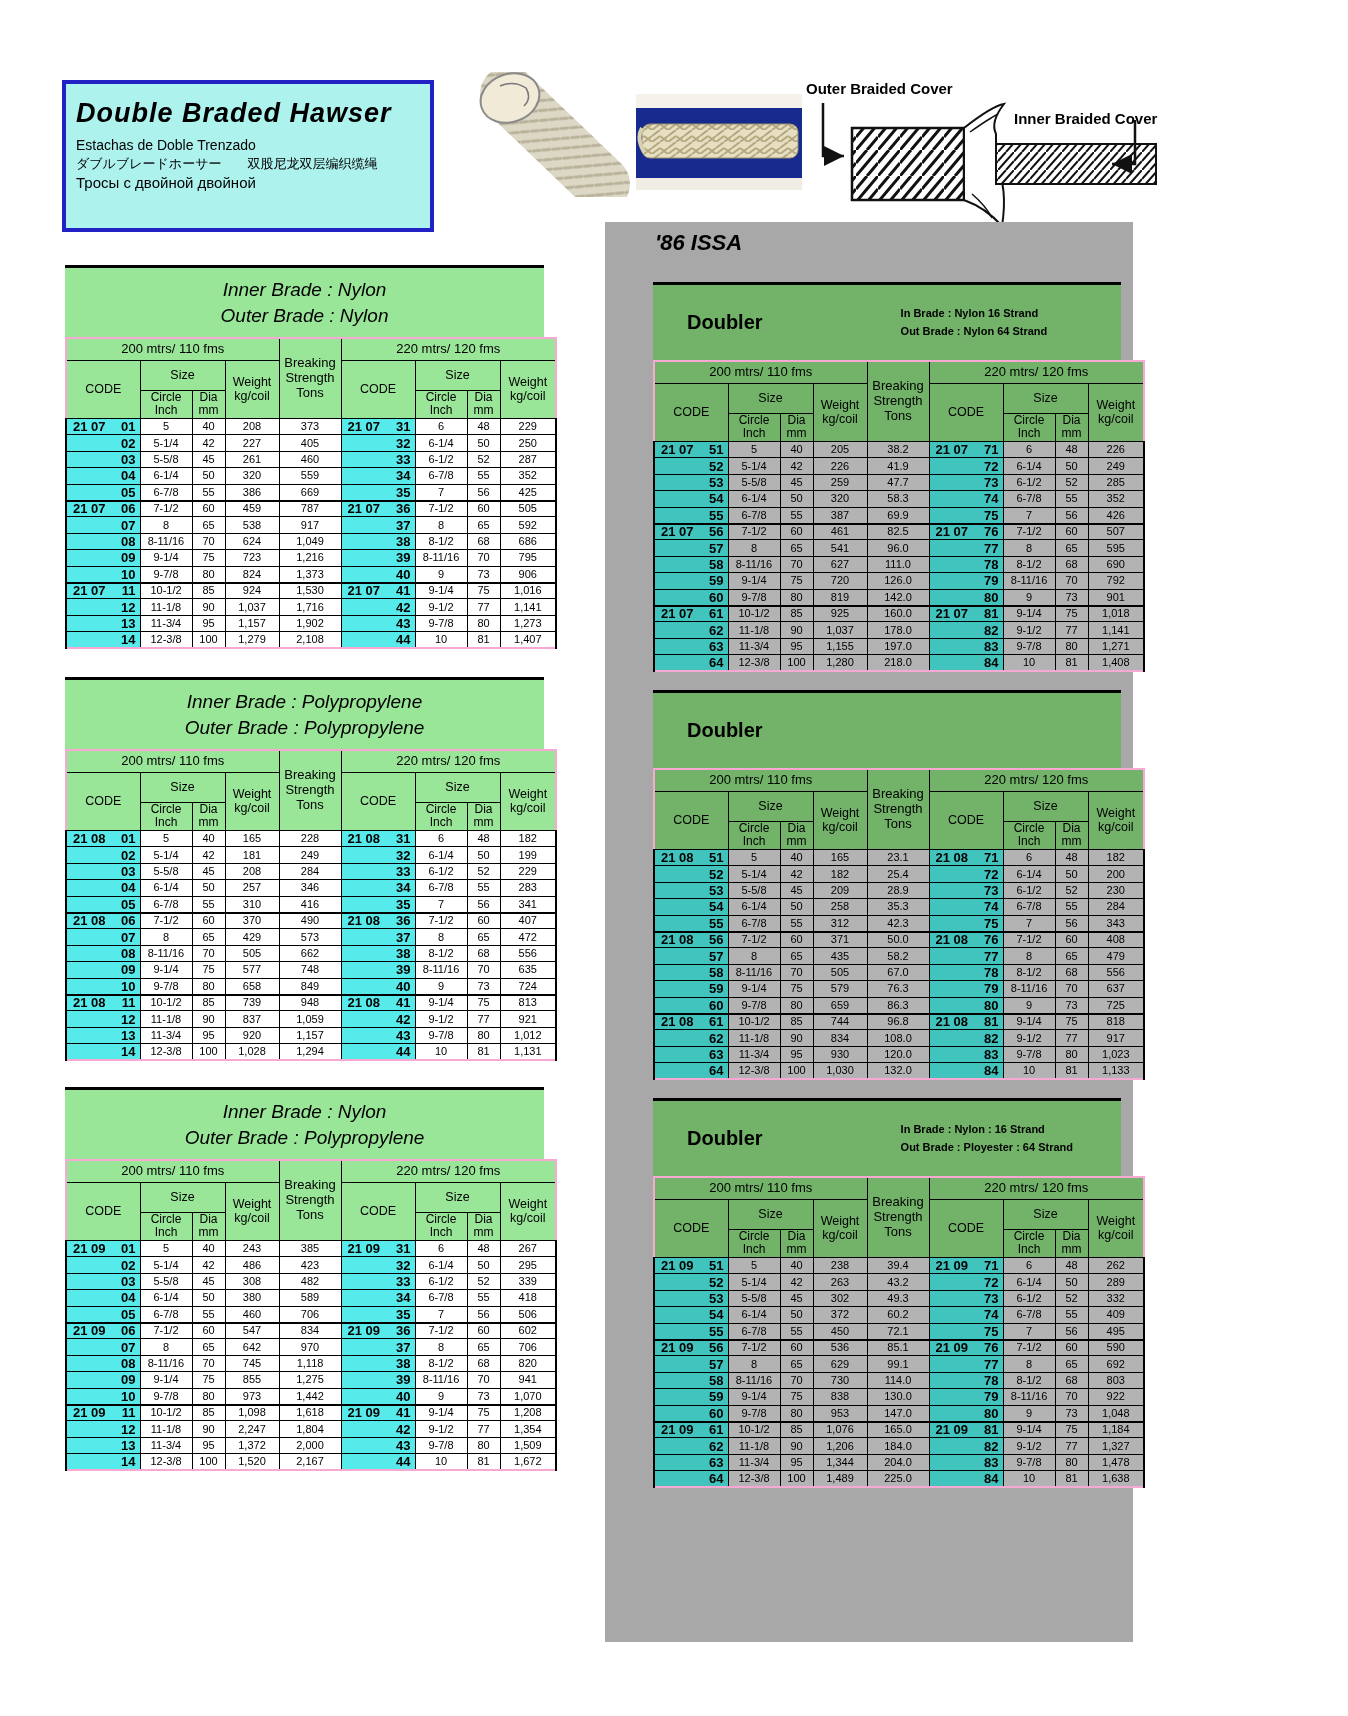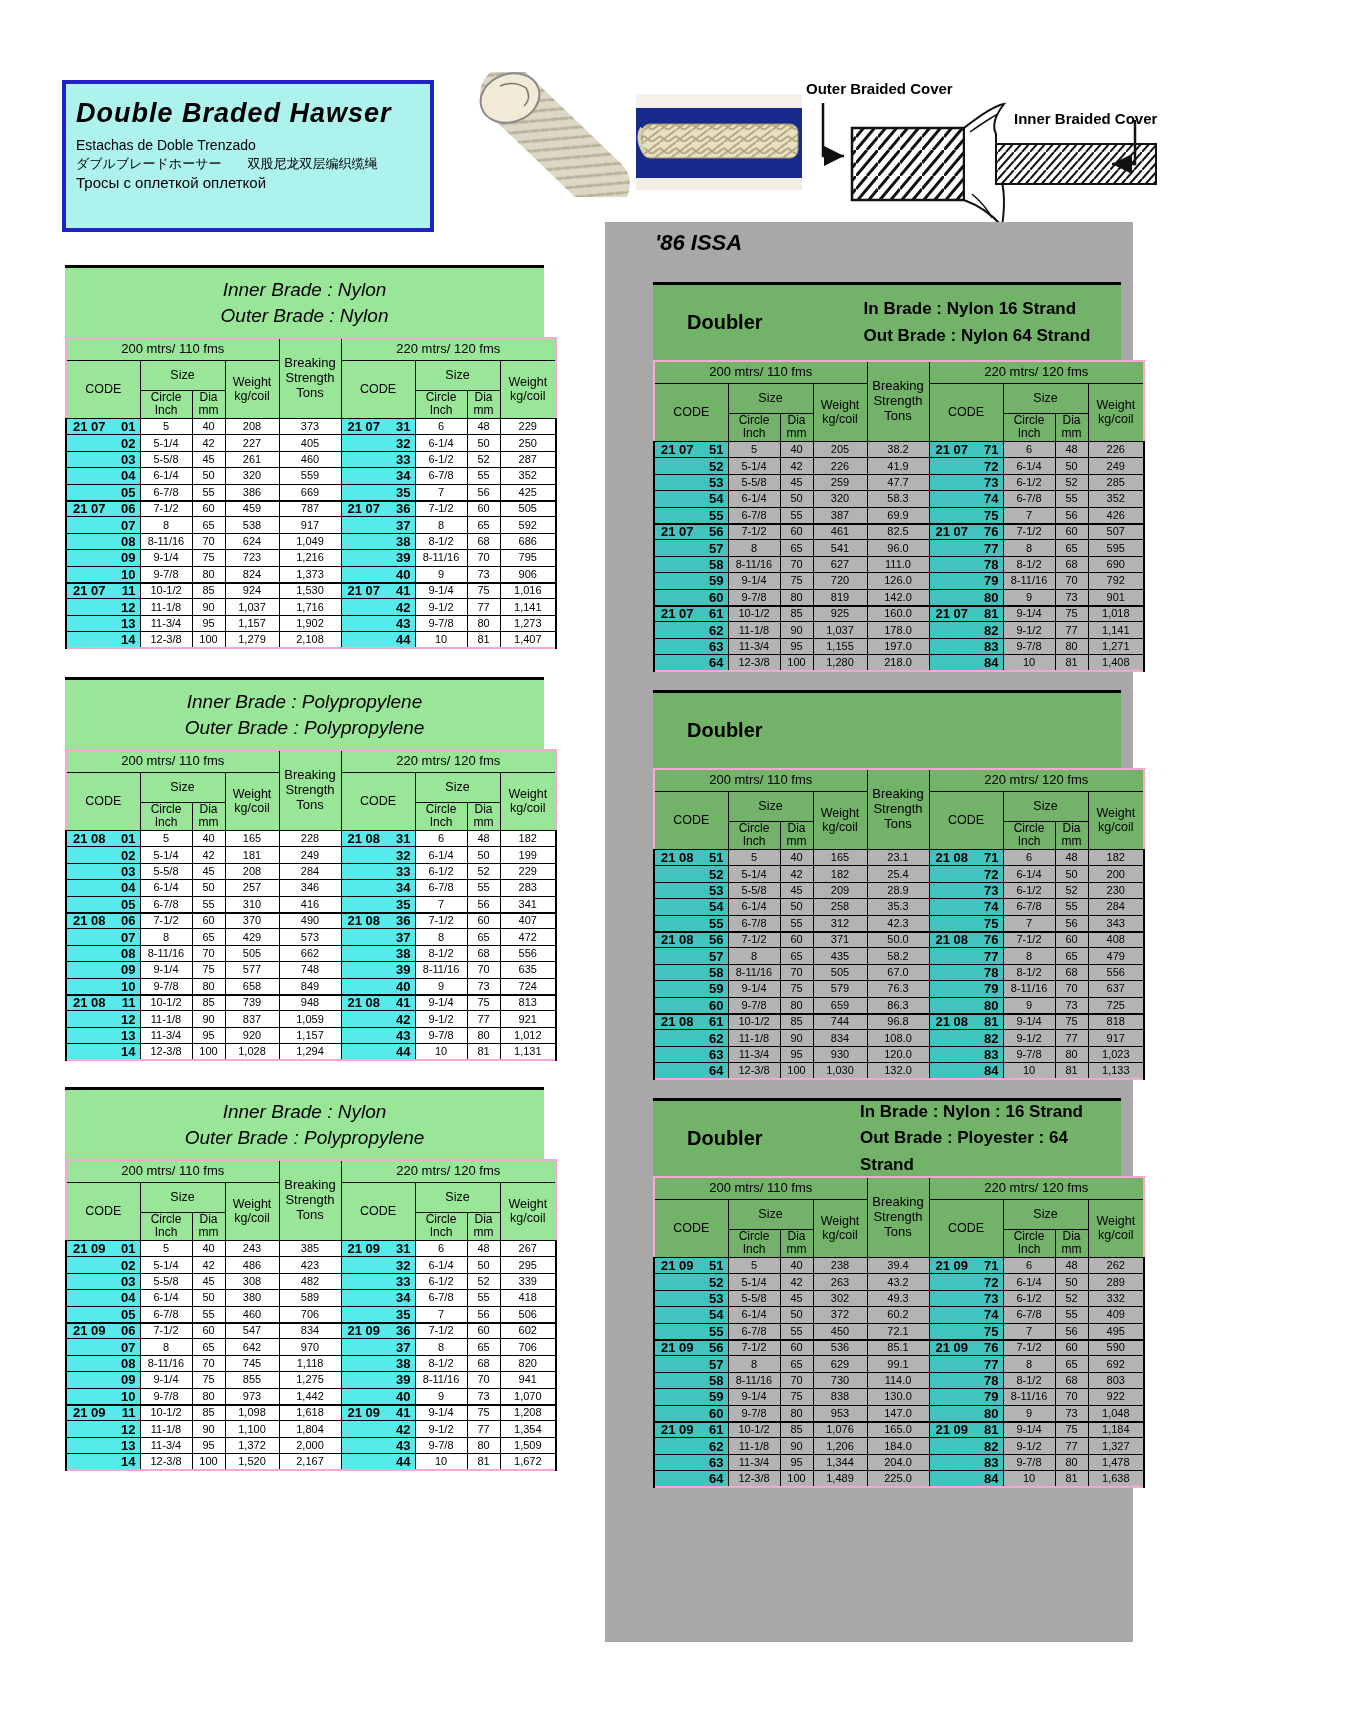--- a/index.html
+++ b/index.html
@@ -23,21 +23,21 @@
 
   
   .tbl { width:479px; }
   .tbl.right { width:468px; }
   .title-band { border-top:3px solid #000; height:72px; display:flex; flex-direction:column;
     justify-content:center; align-items:center; background:#9ae699; }
   .title-band div { font-size:19px; font-weight:normal; font-style:italic; line-height:1.35; }
   .banner { border-top:3px solid #000; height:78px; display:flex; align-items:center;
     background:#72b369; }
   .banner-title { font-size:20px; font-weight:bold; padding-left:34px; width:45%; }
-  .banner-sub div { font-size:17px; font-weight:bold; line-height:1.55; }
+  .banner-sub div { font-size:11px; font-weight:bold; line-height:1.55;margin-left:37px; }
 
   table { border-collapse:collapse; table-layout:fixed; width:100%;
     border:2px solid #f9a8d4; }
   th,td { border:1px solid #000; text-align:center; padding:0; overflow:hidden; }
   thead th { font-weight:normal; font-size:12.5px; line-height:1.15; }
   .tbl.left thead th { background:#9ae699; }
   .tbl.right thead th { background:#72b369; }
   .tbl.left tbody td { background:#ffffff; }
   .tbl.right tbody td { background:#b3b3b3; }
   thead tr.r1 th { height:22px; font-size:13px; }
@@ -55,21 +55,21 @@
 
   svg { display:block; }
 </style>
 </head>
 <body>
 
 <div class="abs title-box">
   <div class="tb-l1">Double Braded Hawser</div>
   <div class="tb-l3">Estachas de Doble Trenzado</div>
   <div class="tb-l4">ダブルブレードホーサー　　双股尼龙双层编织缆绳</div>
-  <div class="tb-l5">Тросы с оплеткой оплеткой</div>
+  <div class="tb-l5">Тросы с двойной двойной</div>
 </div>
 
 <div class="abs" style="left:470px; top:72px;">
   <svg width="162" height="125" viewBox="0 0 162 125">
     <defs>
       <pattern id="braid1" width="14" height="14" patternUnits="userSpaceOnUse" patternTransform="rotate(40)">
         <rect width="14" height="14" fill="#ddd8c6"></rect>
         <path d="M0,7 L7,0 M7,14 L14,7" stroke="#b9b29a" stroke-width="3" fill="none"></path>
       </pattern>
     </defs>
@@ -1858,21 +1858,21 @@
         </tr>
         <tr>
           <td class="code">
             <div class="cwrap">
               <span></span>
               <span>12</span>
             </div>
           </td>
           <td>11-1/8</td>
           <td>90</td>
-          <td>1,100</td>
+          <td>2,247</td>
           <td>1,804</td>
           <td class="code">
             <div class="cwrap">
               <span></span>
               <span>42</span>
             </div>
           </td>
           <td>9-1/2</td>
           <td>77</td>
           <td>1,354</td>

